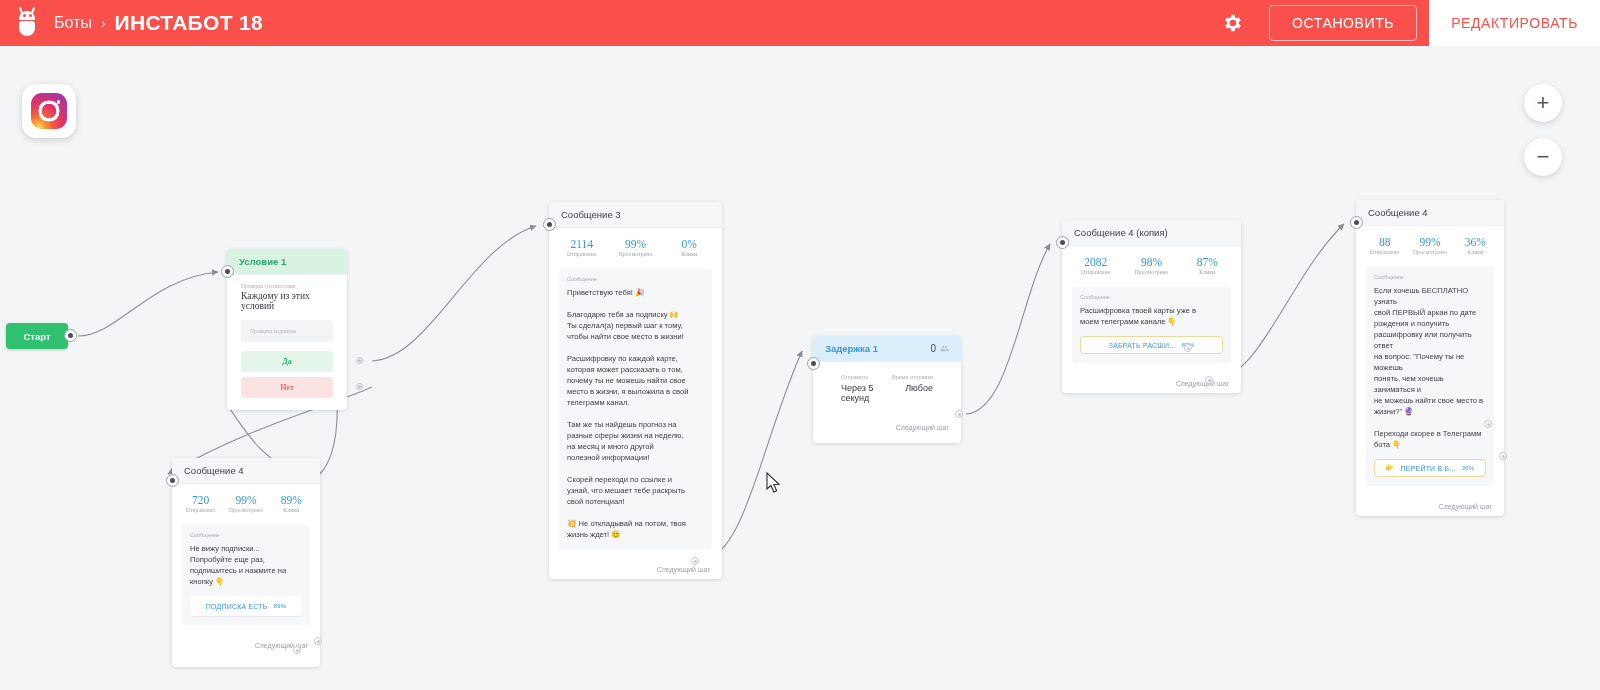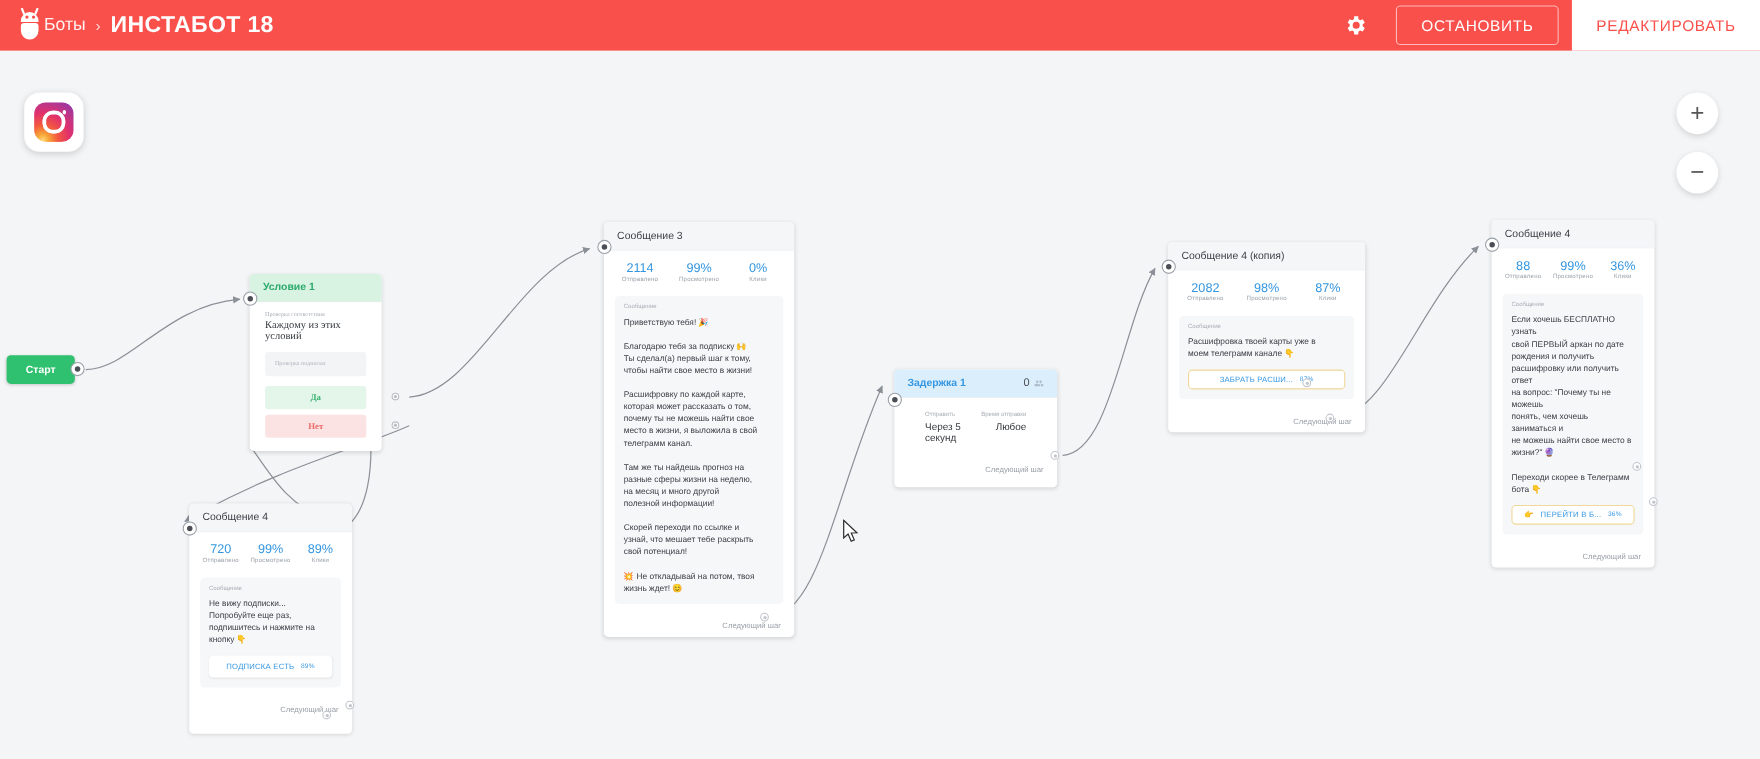--- a/index.html
+++ b/index.html
@@ -39,21 +39,21 @@
     border-radius: 50%; background: #f9504b;
   }
   .bot-logo .eye-l { left: 9px; }
   .bot-logo .eye-r { left: 15px; }
   .bot-logo .body {
     position: absolute; left: 5px; top: 11px;
     width: 16px; height: 15px;
     background: #fff; border-radius: 3px 3px 8px 8px;
   }
   .breadcrumb-link {
-    margin-left: 0;
+    margin-left: 14px;
     color: rgba(255,255,255,.92);
     font-size: 16px;
     cursor: pointer;
   }
   .breadcrumb-sep {
     margin: 0 9px; color: rgba(255,255,255,.75); font-size: 14px;
   }
   .page-title {
     color: #fff; font-size: 21px; font-weight: bold; letter-spacing: .3px;
   }
@@ -150,20 +150,21 @@
   .node-header.cond { background: #d9f3e2; color: #2aa96a; font-weight: bold; }
   .node-header.delay { background: #dbeefc; color: #3596e0; font-weight: bold;
                        justify-content: space-between; }
   .delay-count { display: flex; align-items: center; gap: 4px; color: #4b4f55;
                  font-weight: normal; font-size: 10px; }
   .delay-count .dicon { width: 9px; height: 9px; opacity: .45; }
 
   .stats {
     display: flex; justify-content: space-around;
     padding: 10px 6px 8px;
+    font-family: Liberation Serif, serif;
   }
   .stat { text-align: center; flex: 1; }
   .stat-val { font-size: 11.5px; color: #3596e0; }
   .stat-lbl { font-size: 5.5px; color: #9aa0a8; margin-top: 1px; letter-spacing: .2px; }
 
   .bubble {
     margin: 4px 10px 10px;
     background: #f6f7f9;
     border-radius: 4px;
     padding: 7px 8px 9px;

